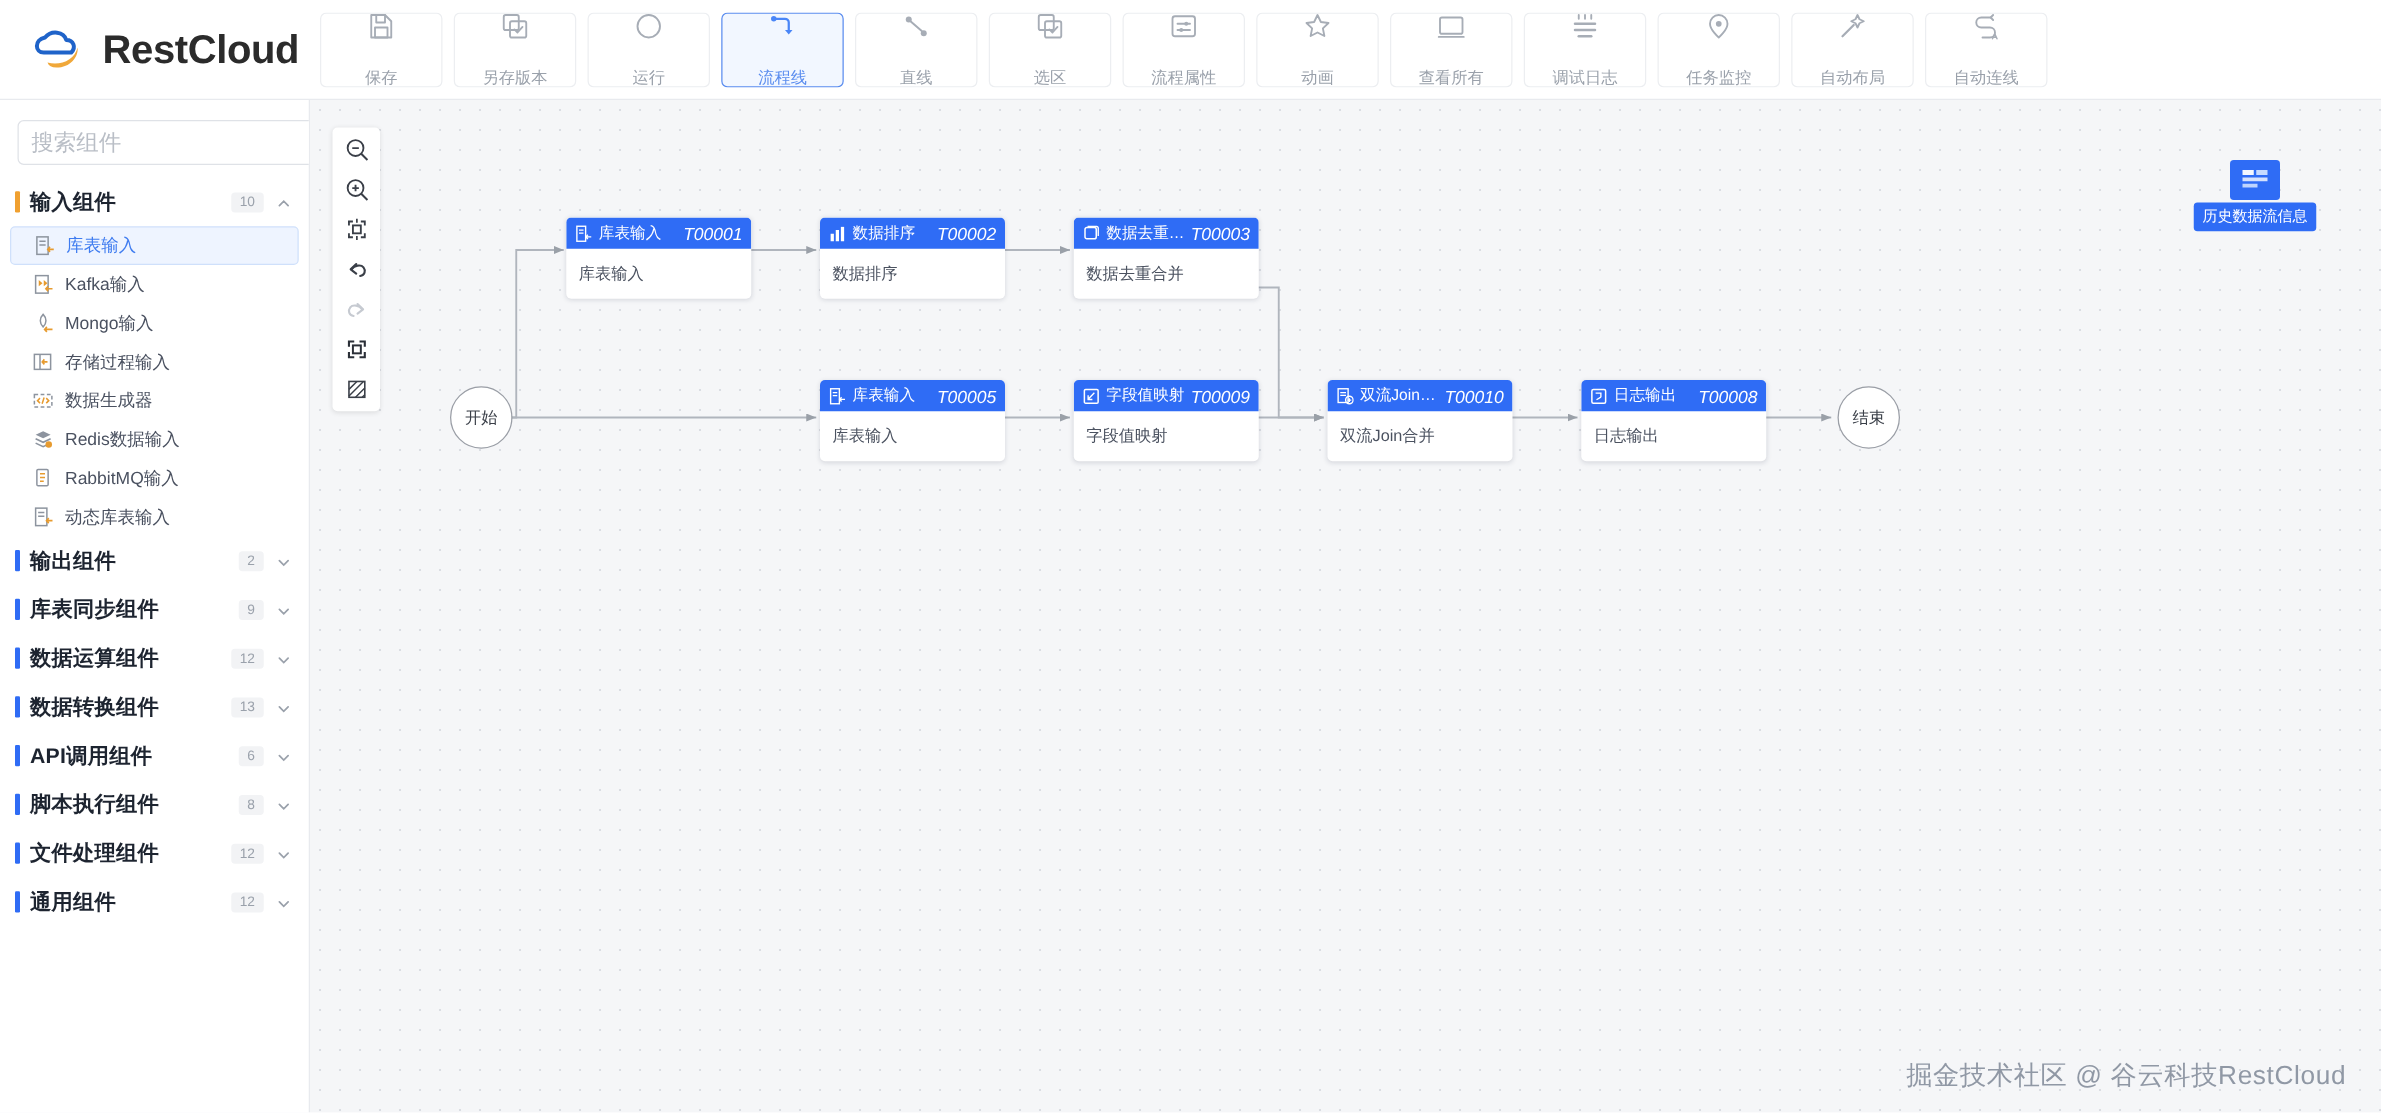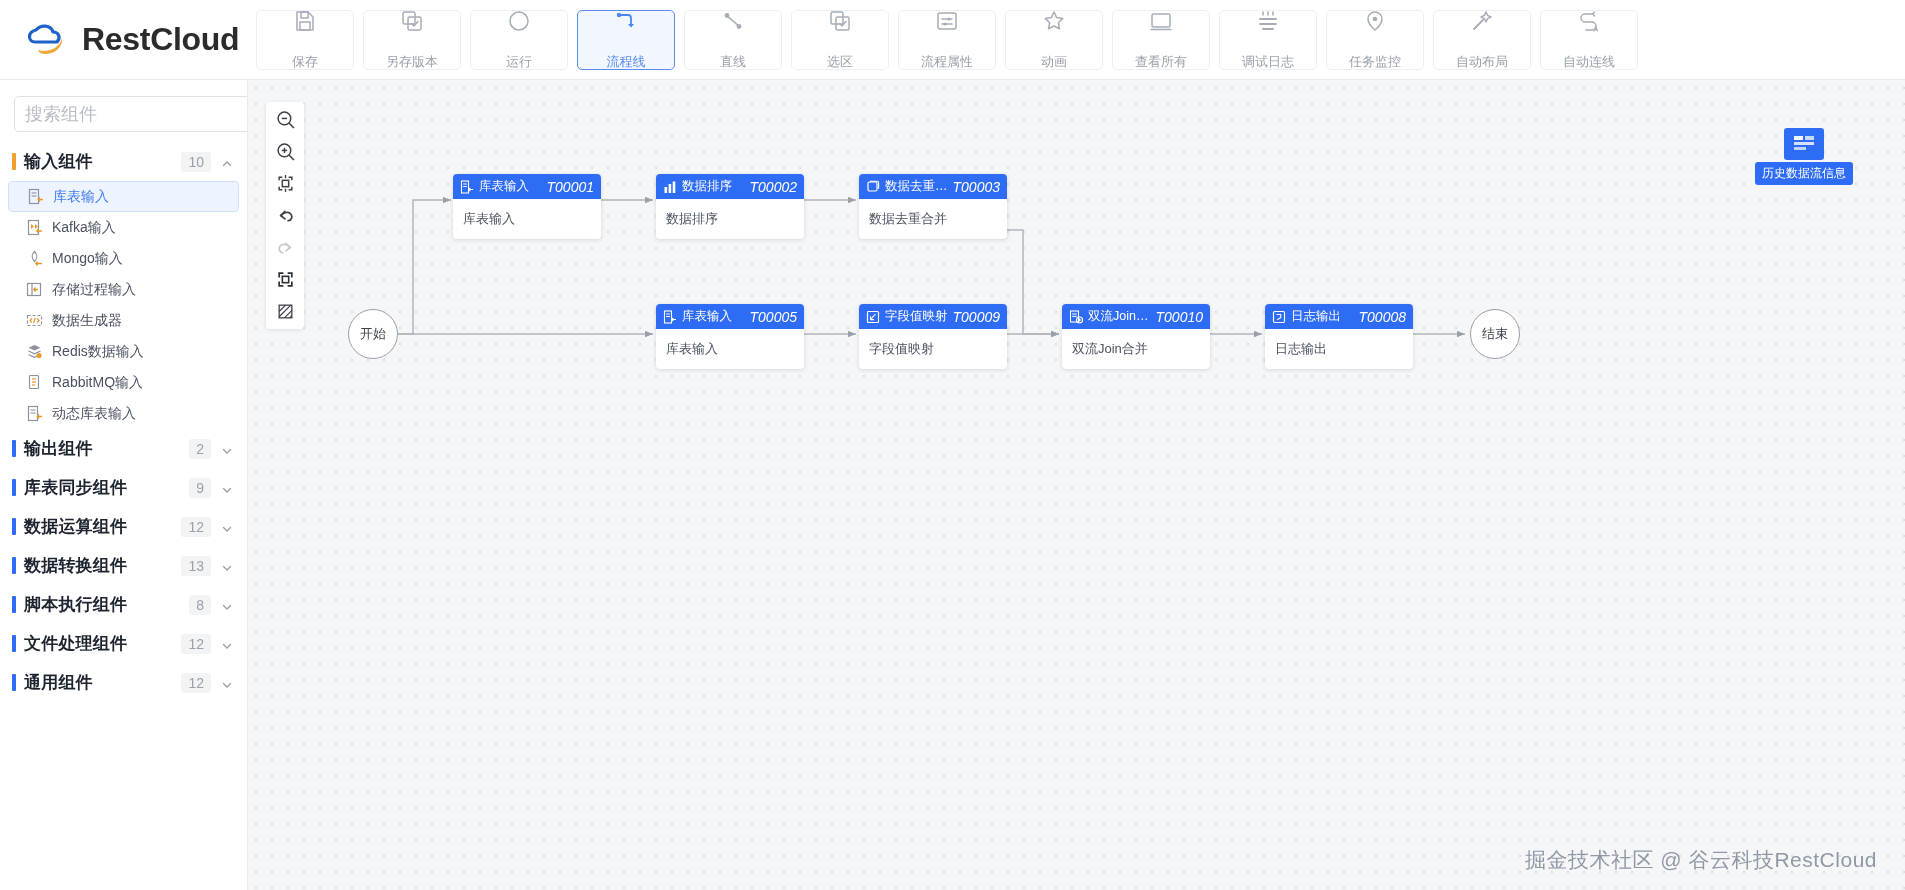--- a/index.html
+++ b/index.html
@@ -73,21 +73,21 @@
 
   .cat-list { flex: 1; overflow: hidden; padding-bottom: 4px; }
   .cat-head {
     height: 39px; display: flex; align-items: center;
     padding: 0 14px 0 12px; cursor: pointer;
   }
   .cat-bar { width: 4px; height: 17px; background: #f0a030; border-radius: 1px; margin-right: 8px; flex:0 0 4px;}
   .cat-bar.blue { background: #2f6cf5; }
   .cat-title { font-size: 17px; font-weight: bold; color: #1d2430; flex: 1; letter-spacing: 0.2px; }
   .cat-count {
-    font-size: 14px; color: #9aa1ab; background: #f2f3f5;
+    font-size: 11px; color: #9aa1ab; background: #f2f3f5;
     padding: 2px 7px; border-radius: 3px; margin-right: 10px;
   }
   .chev { width: 12px; height: 12px; flex: 0 0 12px; }
 
   .comp-item {
     height: 31px; display: flex; align-items: center;
     padding: 0 12px 0 18px; gap: 9px; cursor: pointer;
     margin: 0 8px; border-radius: 4px;
   }
   .comp-item.selected { background: #eef4ff; border: 1px solid #cfe0fb; }
@@ -436,20 +436,29 @@
           <span class="cat-bar blue"></span>
      <span class="cat-title">数据转换组件</span>
      <span class="cat-count">13</span>
      <span class="chev">
        <svg width="12" height="12" viewBox="0 0 12 12" fill="none" stroke="#9aa1ab" stroke-width="1.4" stroke-linecap="round">
          <path d="M2.5 4.5L6 8l3.5-3.5"></path>
             </svg></span>
         </div>
         <div class="cat-head">
           <span class="cat-bar blue"></span>
+     <span class="cat-title">API调用组件</span>
+     <span class="cat-count">6</span>
+     <span class="chev">
+       <svg width="12" height="12" viewBox="0 0 12 12" fill="none" stroke="#9aa1ab" stroke-width="1.4" stroke-linecap="round">
+         <path d="M2.5 4.5L6 8l3.5-3.5"></path>
+            </svg></span>
+        </div>
+        <div class="cat-head">
+          <span class="cat-bar blue"></span>
      <span class="cat-title">脚本执行组件</span>
      <span class="cat-count">8</span>
      <span class="chev">
        <svg width="12" height="12" viewBox="0 0 12 12" fill="none" stroke="#9aa1ab" stroke-width="1.4" stroke-linecap="round">
          <path d="M2.5 4.5L6 8l3.5-3.5"></path>
             </svg></span>
         </div>
         <div class="cat-head">
           <span class="cat-bar blue"></span>
      <span class="cat-title">文件处理组件</span>
@@ -556,21 +565,21 @@
 
           <path d="M757,254 L811,254"></path>
 
           <path d="M757,150 L775,150 L775,254 L811,254"></path>
 
           <path d="M960,254 L1014,254"></path>
 
           <path d="M1163,254 L1217,254"></path>
         </g>
       </svg>
-    <div class="terminal" style="left: 100px; top: 229px;">
+    <div class="terminal" style="left: 112px; top: 229px;">
           <span>开始</span>
         </div>
         <div class="terminal" style="left: 1222px; top: 229px;">
           <span>结束</span>
         </div>
         <div class="node" style="left: 205px; top: 94px;">
           <div class="node-head">
        <span class="nh-ico">
               <svg width="14" height="14" viewBox="0 0 14 14">
                 <rect x="1.5" y="1" width="7" height="12" stroke="#fff" stroke-width="1.1" fill="none"></rect>

